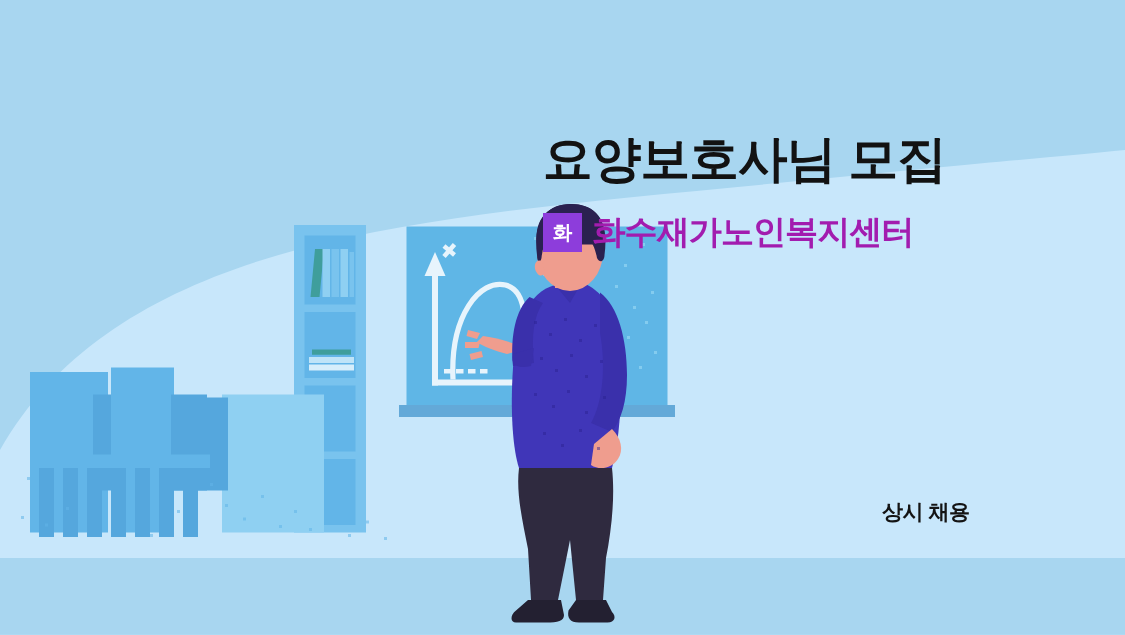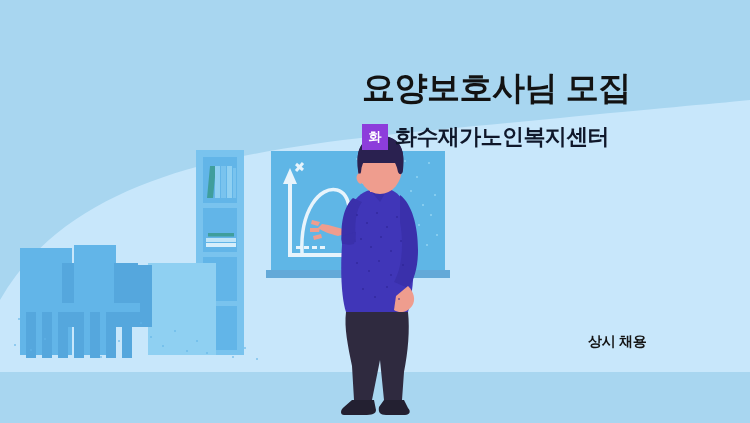--- a/index.html
+++ b/index.html
@@ -11,38 +11,38 @@
   #poster{
     position:relative;width:750px;height:423px;overflow:hidden;
     background:#a8d6f0;
   }
 
   
   #bg-svg{position:absolute;left:0;top:0;width:750px;height:423px;}
 
   
   #text-block{
-    position:absolute;left:362px;top:70px;width:340px;
+    position:absolute;left:362px;top:88px;width:340px;
   }
   #poster-title{
     font-size:33px;font-weight:bold;color:#121212;
     letter-spacing:-0.5px;line-height:1.12;white-space:nowrap;
     margin:0;
   }
   #subtitle-row{
     display:flex;align-items:center;margin-top:15px;
   }
   #org-badge{
     width:26px;height:26px;background:#8d3ddb;color:#ffffff;
     font-size:13px;font-weight:bold;
     display:flex;align-items:center;justify-content:center;
     flex:0 0 auto;
   }
   #org-name{
-    font-size:22px;font-weight:bold;color:#0f172a;
+    font-size:22px;font-weight:bold;color:#a21caf;
     margin-left:7px;white-space:nowrap;letter-spacing:-0.6px;
   }
   #hiring-note{
     position:absolute;left:588px;top:333px;
     font-size:14px;font-weight:bold;color:#141414;
     letter-spacing:-0.3px;white-space:nowrap;
   }
 </style>
 </head>
 <body>

